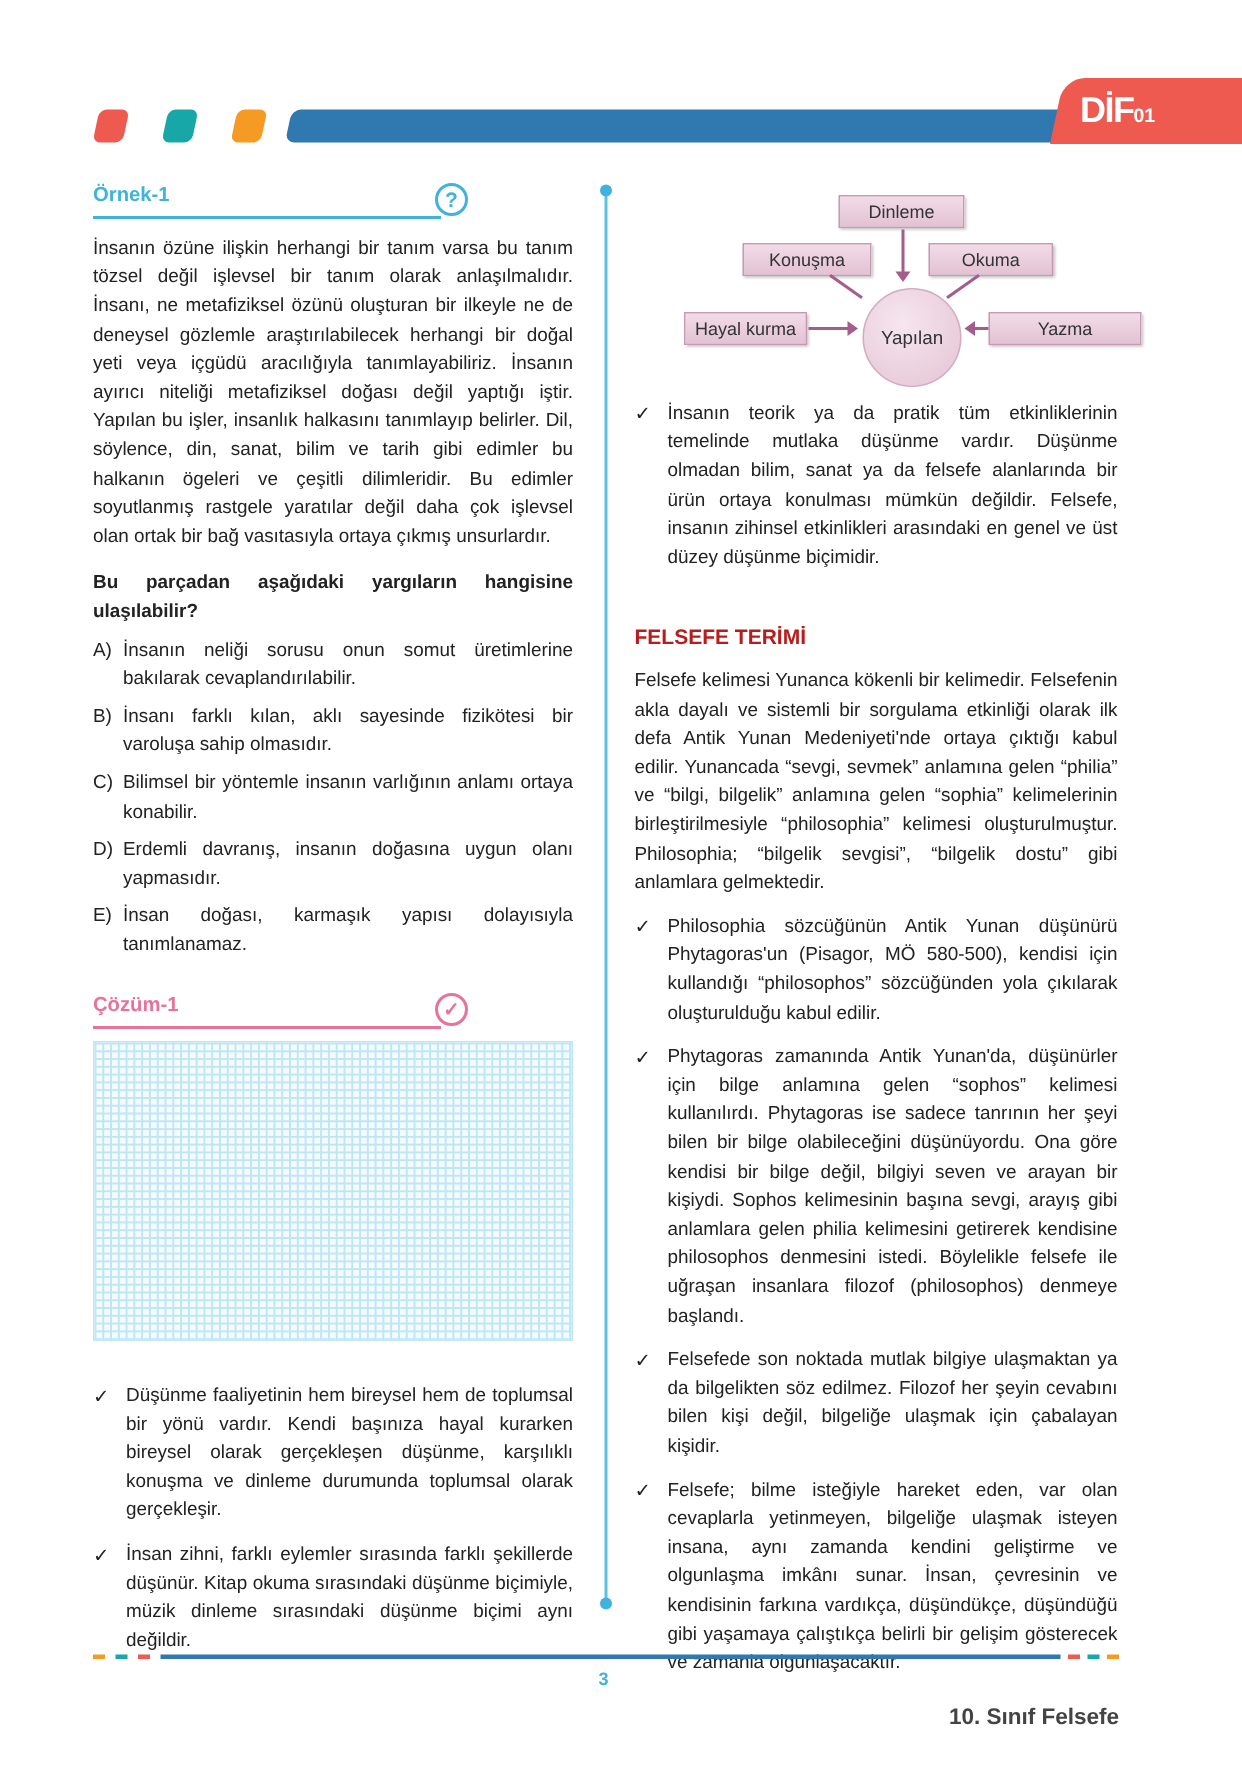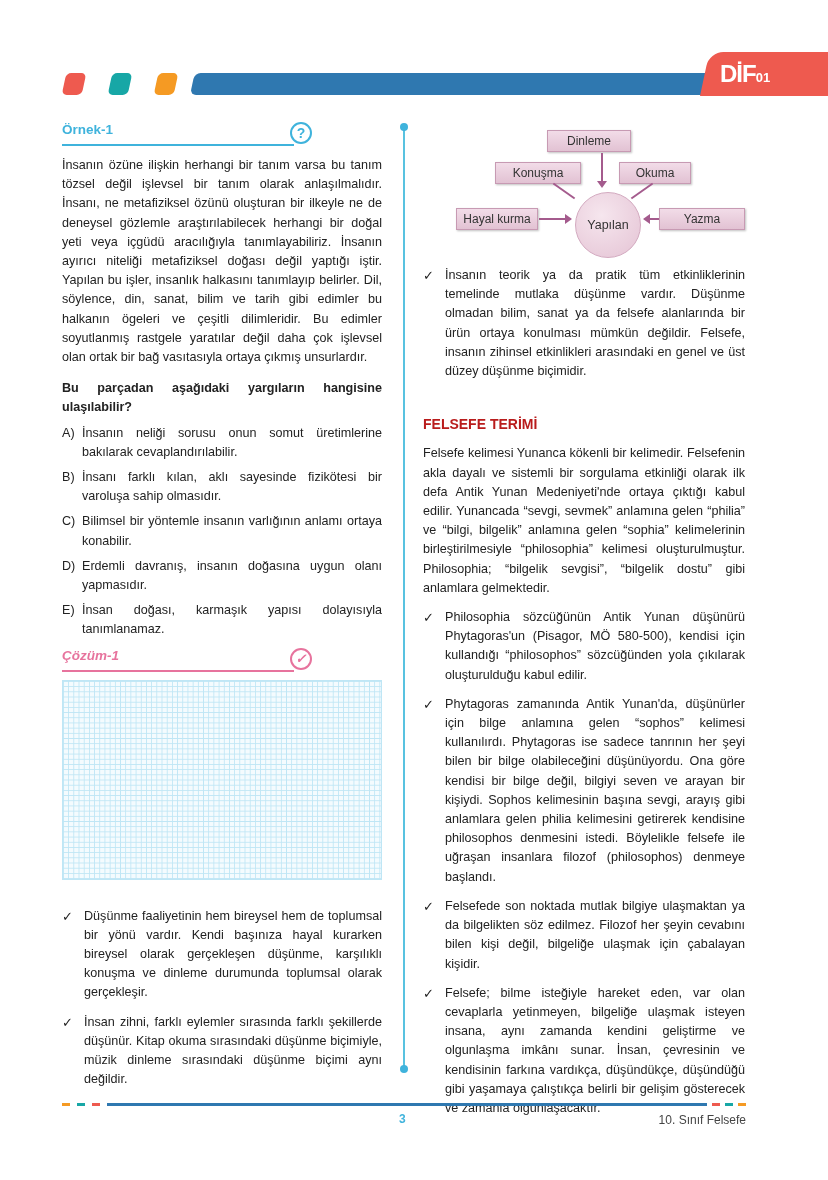--- a/index.html
+++ b/index.html
@@ -50,21 +50,21 @@
   .diagram { position: relative; width: 322px; height: 140px; }
   .dbox { position: absolute; height: 22px; background: linear-gradient(#f2dce8, #e2c2d3); border: 1px solid #c79ab3; box-shadow: 1px 1px 2px rgba(0,0,0,0.25); text-align: center; font-size: 12px; line-height: 20px; color: #333; }
   .dcircle { position: absolute; left: 142px; top: 72px; width: 66px; height: 66px; border-radius: 50%; background: radial-gradient(circle at 40% 35%, #f6e6ee, #e4c3d4); border: 1px solid #d3aac0; text-align: center; line-height: 64px; font-size: 12.5px; color: #333; }
   .arrow { position: absolute; background: #a45b8d; }
   .arrowhead { position: absolute; width: 0; height: 0; }
 
   
   .ft-dash { position: absolute; top: 1103px; width: 8px; height: 3px; }
   .ft-bar { position: absolute; left: 107px; top: 1103px; width: 600px; height: 3px; background: #2f78b0; }
   .ft-page { position: absolute; left: 399px; top: 1112px; font-size: 12px; color: #3fb3dc; font-weight: bold; }
-  .ft-book { position: absolute; right: 82px; top: 1113px; font-size: 12px; color: #444; font-weight: normal; }
+  .ft-book { position: absolute; right: 82px; top: 1136px; font-size: 15px; color: #444; font-weight: bold; }
 </style>
 </head>
 <body>
 
 <div class="hdr-pill" style="left:64px;background:#ee5a4f;"></div>
 <div class="hdr-pill" style="left:110px;background:#17a7a6;"></div>
 <div class="hdr-pill" style="left:156px;background:#f59a23;"></div>
 <div class="hdr-bar"></div>
 <div class="hdr-tab"></div>
 <div class="hdr-tab-text"><span>DİF</span><small>01</small></div>
@@ -97,46 +97,46 @@
     <div class="opt">
         <span class="lbl">D)</span>
         <span class="txt">Erdemli davranış, insanın doğasına uygun olanı yapmasıdır.</span>
       </div>
     <div class="opt">
         <span class="lbl">E)</span>
         <span class="txt">İnsan doğası, karmaşık yapısı dolayısıyla tanımlanamaz.</span>
       </div>
   </div>
 
-  <div class="sec-head" style="margin-top:6px;font-style:italic;">
+  <div class="sec-head" style="margin-top:20px;">
     <span class="title" style="color:#e7739d;">Çözüm-1</span>
     <div class="line" style="background:#e7739d;"></div>
     <div class="icon" style="border-color:#e7739d;color:#e7739d;font-size:13px;">✓</div>
   </div>
   <div class="grid"></div>
 
   <div style="margin-top:27px;">
     <div class="check">
         <span class="mk">✓</span>
         <span class="txt">Düşünme faaliyetinin hem bireysel hem de toplumsal bir yönü vardır. Kendi başınıza hayal kurarken bireysel olarak gerçekleşen düşünme, karşılıklı konuşma ve dinleme durumunda toplumsal olarak gerçekleşir.</span>
       </div>
     <div class="check" style="margin-top:10px;">
         <span class="mk">✓</span>
         <span class="txt">İnsan zihni, farklı eylemler sırasında farklı şekillerde düşünür. Kitap okuma sırasındaki düşünme biçimiyle, müzik dinleme sırasındaki düşünme biçimi aynı değildir.</span>
       </div>
   </div>
 </div>
 
 <div class="col right">
   <div class="diagram" style="margin-left:10px;">
-    <div class="dbox" style="left:114px;top:10px;width:84px;">Dinleme</div>
+    <div class="dbox" style="left:126px;top:10px;width:84px;">Dinleme</div>
     <div class="dbox" style="left:62px;top:42px;width:86px;">Konuşma</div>
-    <div class="dbox" style="left:186px;top:42px;width:72px;">Okuma</div>
+    <div class="dbox" style="left:186px;top:42px;width:83px;">Okuma</div>
     <div class="dbox" style="left:23px;top:88px;width:82px;">Hayal kurma</div>
-    <div class="dbox" style="left:226px;top:88px;width:86px;">Yazma</div>
+    <div class="dbox" style="left:226px;top:88px;width:102px;">Yazma</div>
     <div class="dcircle">Yapılan</div>
 
     <div class="arrow" style="left:168px;top:33px;width:2px;height:30px;"></div>
     <div class="arrowhead" style="left:164px;top:61px;border-left:5px solid transparent;border-right:5px solid transparent;border-top:7px solid #a45b8d;"></div>
     <div class="arrow" style="left:118px;top:70px;width:26px;height:2px;transform:rotate(35deg);"></div>
     <div class="arrow" style="left:196px;top:70px;width:26px;height:2px;transform:rotate(-35deg);"></div>
     <div class="arrow" style="left:106px;top:98px;width:28px;height:2px;"></div>
     <div class="arrowhead" style="left:132px;top:94px;border-top:5px solid transparent;border-bottom:5px solid transparent;border-left:7px solid #a45b8d;"></div>
     <div class="arrow" style="left:216px;top:98px;width:10px;height:2px;"></div>
     <div class="arrowhead" style="left:210px;top:94px;border-top:5px solid transparent;border-bottom:5px solid transparent;border-right:7px solid #a45b8d;"></div>

